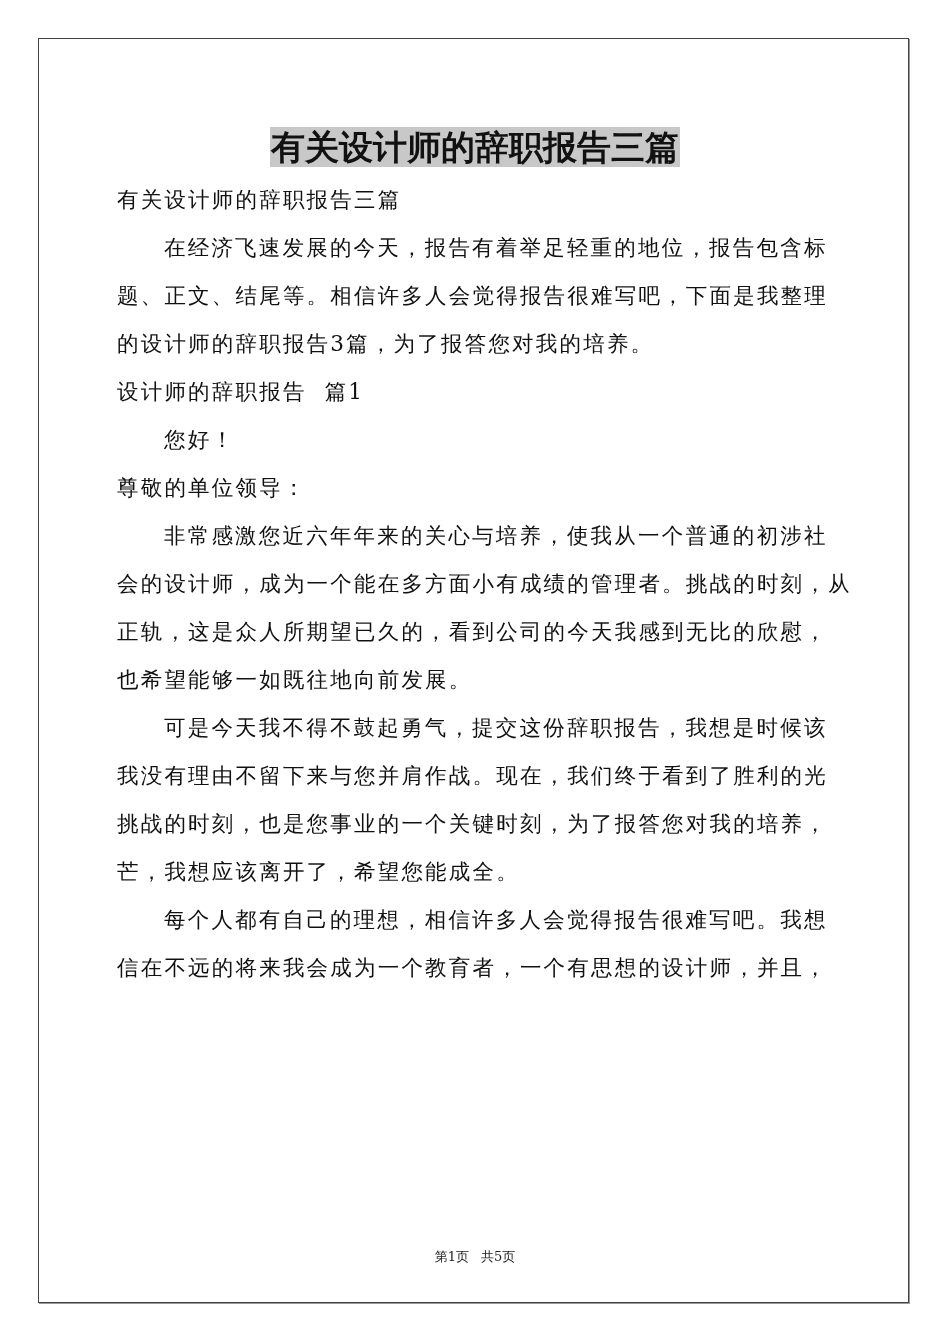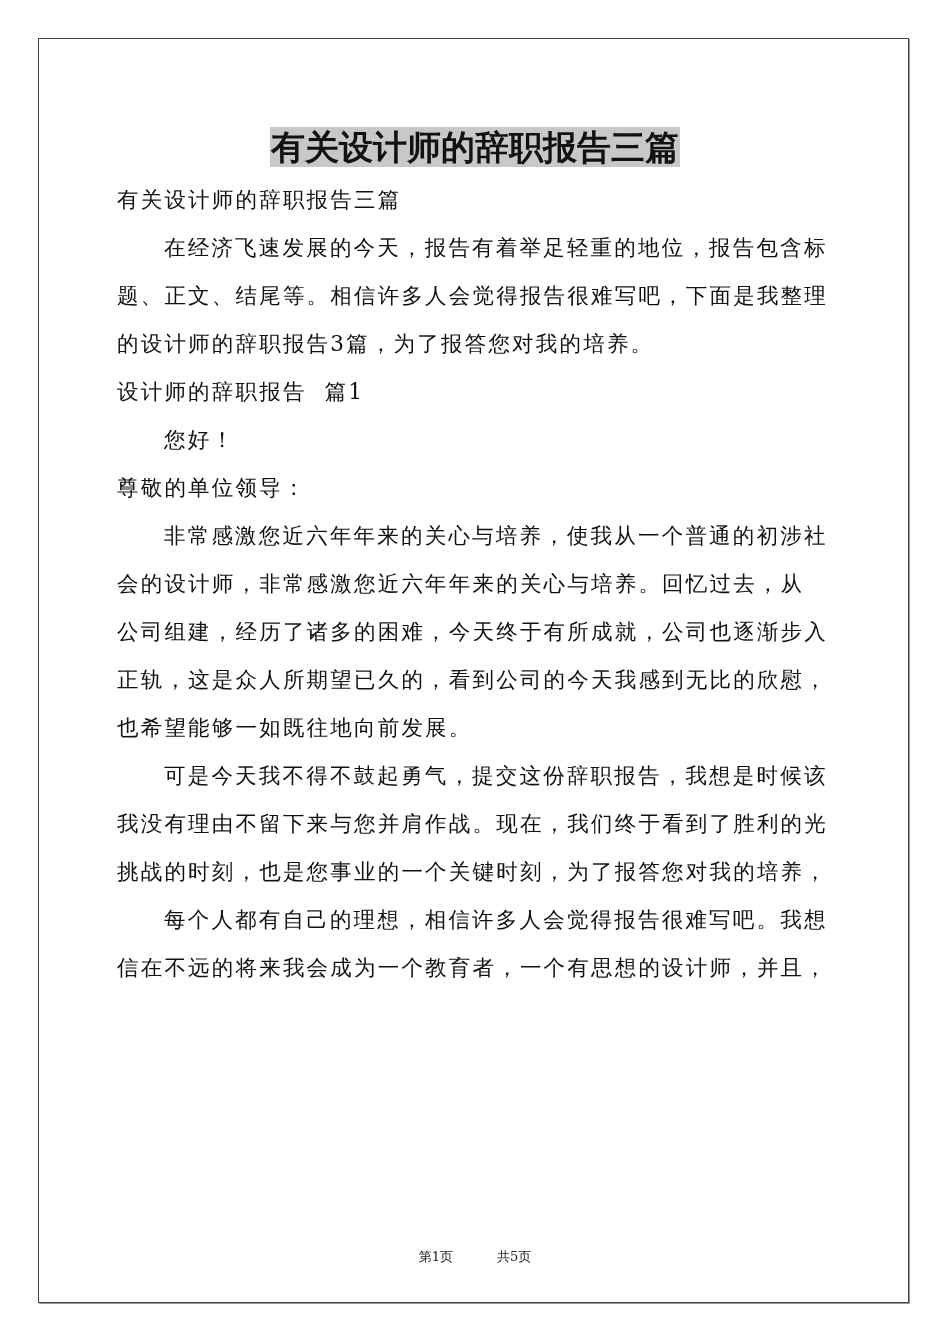--- a/index.html
+++ b/index.html
@@ -58,21 +58,21 @@
     .footer {
       position: absolute;
       top: 1248px;
       left: 0;
       width: 950px;
       text-align: center;
       font-size: 13px;
       color: #222;
       font-family: "DejaVu Serif", "Liberation Serif", serif;
     }
-    .footer span { margin: 0 22px; }
+    .footer span { margin: 0 6px; }
   </style>
 </head>
 <body>
 
 <div class="page-frame"></div>
 
 <div class="doc-title">
   <span>有关设计师的辞职报告三篇</span>
 </div>
 
@@ -81,28 +81,28 @@
 
   <div class="line" style="padding-left:47px">在经济飞速发展的今天，报告有着举足轻重的地位，报告包含标</div>
   <div class="line">题、正文、结尾等。相信许多人会觉得报告很难写吧，下面是我整理</div>
   <div class="line">的设计师的辞职报告3篇，为了报答您对我的培养。</div>
 
   <div class="line" style="white-space:pre">设计师的辞职报告  篇1</div>
   <div class="line" style="padding-left:47px">您好！</div>
   <div class="line">尊敬的单位领导：</div>
 
   <div class="line" style="padding-left:47px">非常感激您近六年年来的关心与培养，使我从一个普通的初涉社</div>
-  <div class="line">会的设计师，非常感激您近六年年来的关心与培养。回忆过去，从</div>
-  <div class="line">公司组建，经历了诸多的困难，今天终于有所成就，公司也逐渐步入</div>
+  <div class="line">会的设计师，成为一个能在多方面小有成绩的管理者。挑战的时刻，从</div>
   <div class="line">正轨，这是众人所期望已久的，看到公司的今天我感到无比的欣慰，</div>
   <div class="line">也希望能够一如既往地向前发展。</div>
 
   <div class="line" style="padding-left:47px">可是今天我不得不鼓起勇气，提交这份辞职报告，我想是时候该</div>
   <div class="line">我没有理由不留下来与您并肩作战。现在，我们终于看到了胜利的光</div>
   <div class="line">挑战的时刻，也是您事业的一个关键时刻，为了报答您对我的培养，</div>
+  <div class="line">芒，我想应该离开了，希望您能成全。</div>
 
   <div class="line" style="padding-left:47px">每个人都有自己的理想，相信许多人会觉得报告很难写吧。我想</div>
   <div class="line">信在不远的将来我会成为一个教育者，一个有思想的设计师，并且，</div>
 </div>
 
 <div class="footer">
   <span>第1页</span><span>共5页</span>
 </div>
 
 </body></html>

